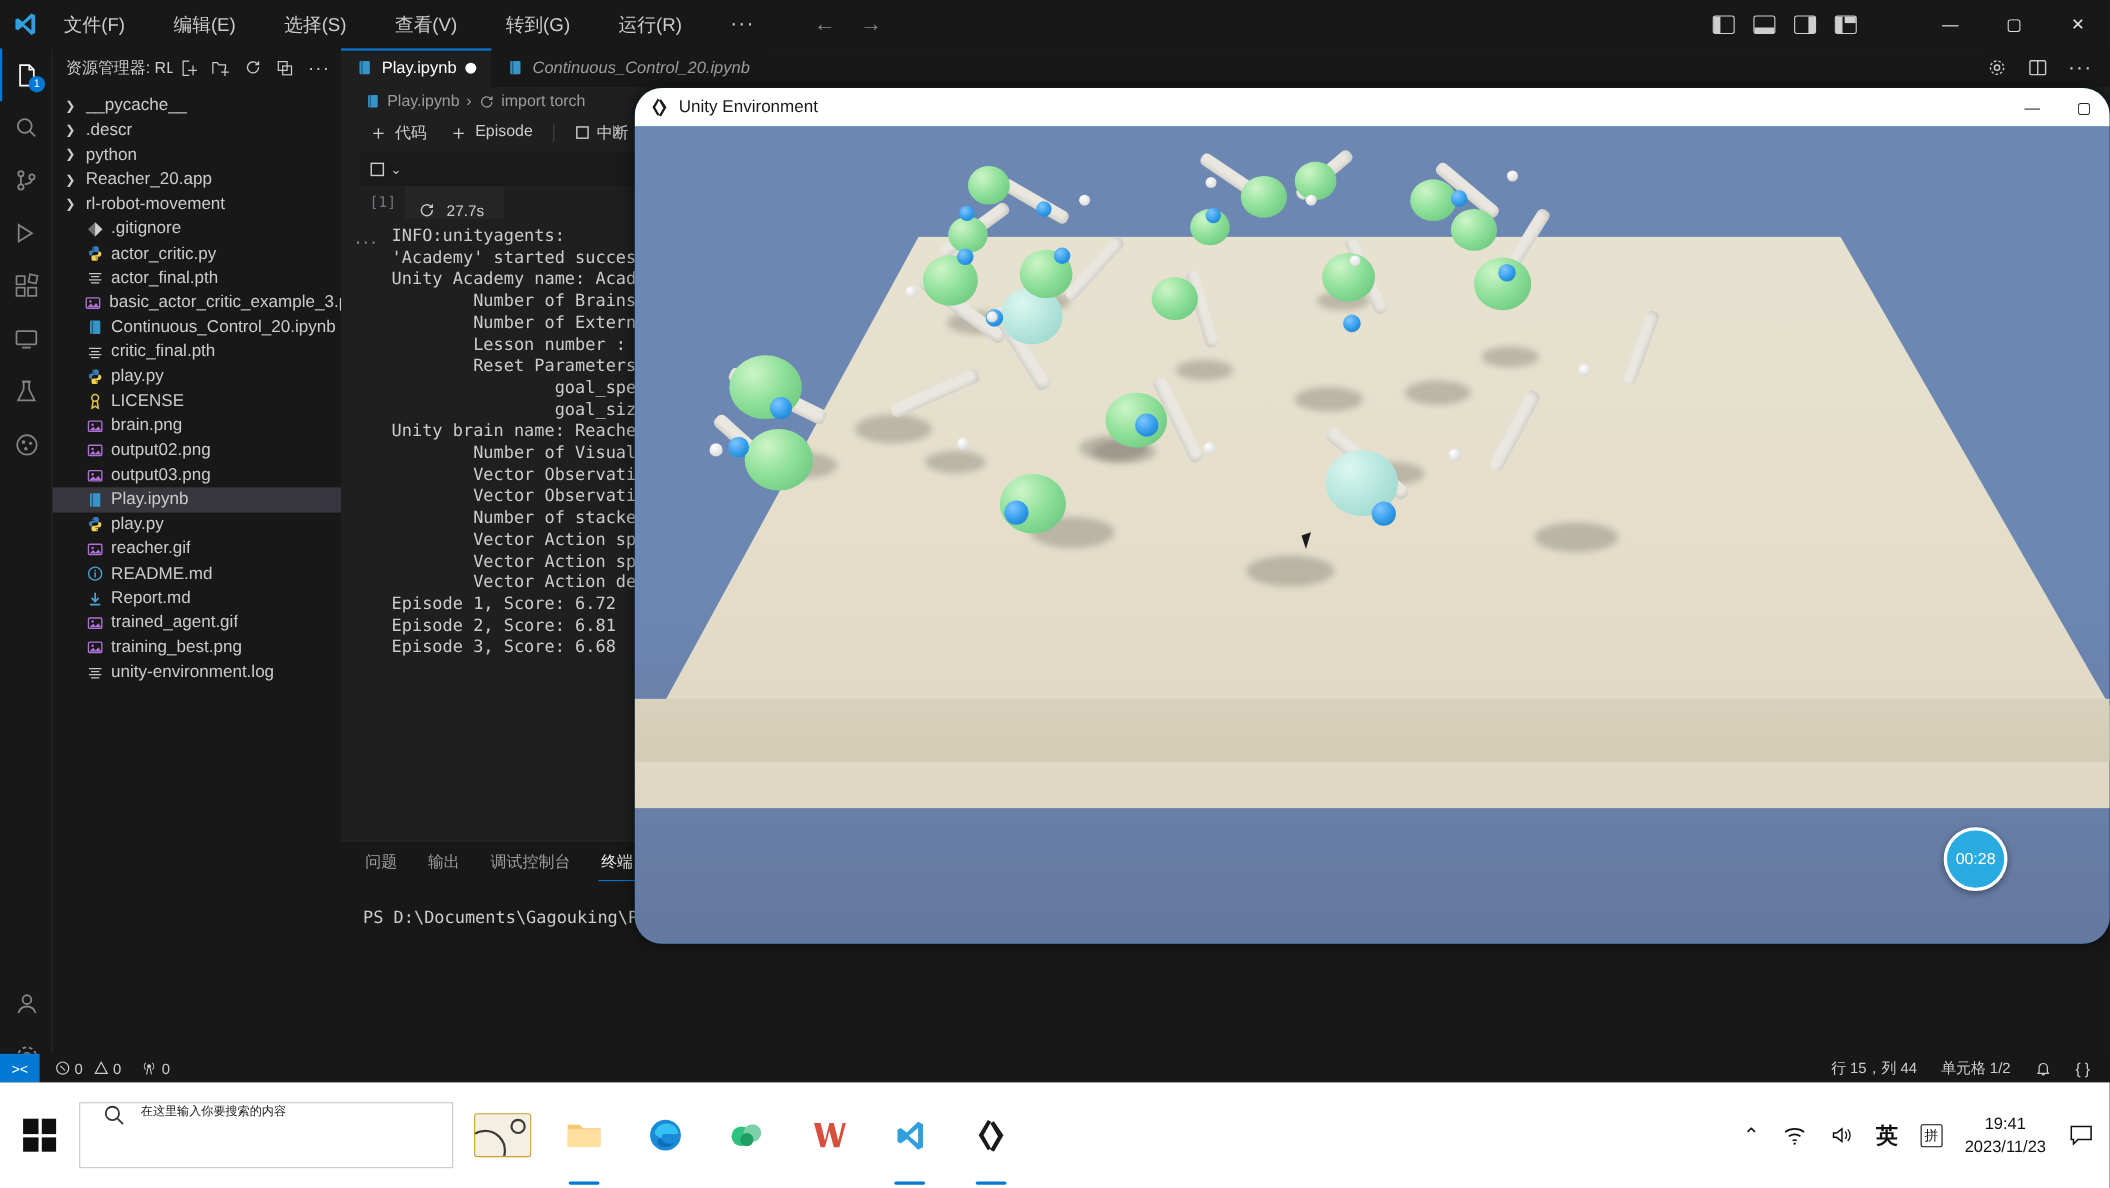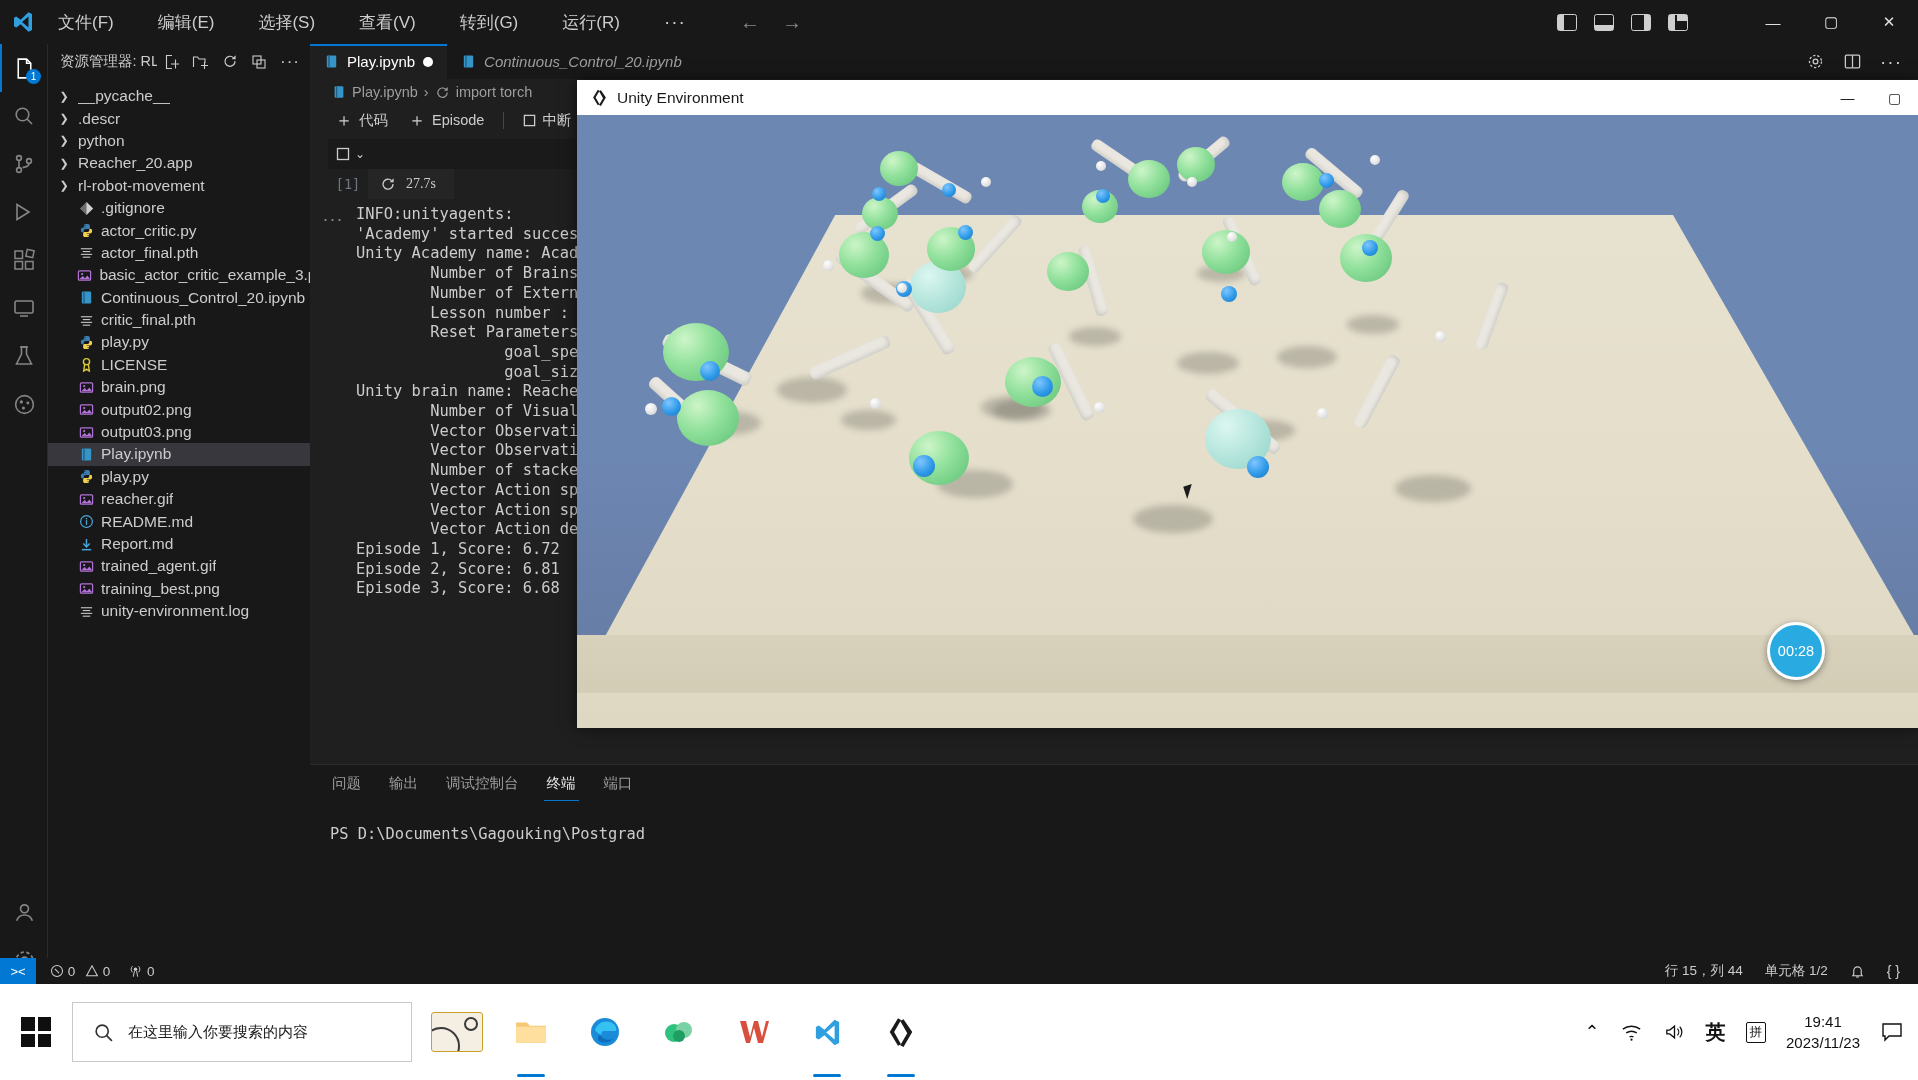--- a/index.html
+++ b/index.html
@@ -74,41 +74,41 @@
   .nb-toolbar { height:30px; display:flex; align-items:center; gap:6px; padding-left:18px;
     font-size:14.5px; color:#cccccc; }
   .tb-btn { display:flex; align-items:center; gap:6px; padding:3px 7px; border-radius:4px; cursor:pointer; }
   .tb-sep { width:1px; height:17px; background:#454545; margin:0 6px; }
 
   .cell-wrap { position:relative; margin-top:4px; }
   .cell-head { margin-left:18px; height:30px; background:#1a1a1a; display:flex; align-items:center;
      padding-left:8px; }
   .exec-count { color:#6e7681; font-family:"DejaVu Sans Mono", monospace; font-size:13.5px;
     width:40px; text-align:center; }
-  .exec-pill { display:flex; align-items:center; gap:10px; background:#252526; height:30px;
-    padding:0 18px 0 12px; color:#cccccc; font-size:14px;font-family:Liberation Serif, serif; }
+  .exec-pill { display:flex; align-items:flex-end; gap:10px; background:#252526; height:30px;
+    padding:0 18px 0 12px; color:#cccccc; font-size:14px; }
   .out-area { display:flex; margin-top:6px; }
   .out-dots { width:46px; text-align:center; color:#8a8a8a; font-size:18px; padding-top:4px;
     letter-spacing:1px; }
   .out-text { font-family:"DejaVu Sans Mono", monospace; font-size:15.4px; line-height:19.7px;
     color:#cccccc; white-space:pre; }
 
   .panel { position:absolute; left:0; right:0; bottom:0; height:220px; background:#181818;
     border-top:1px solid #2b2b2b; }
   .panel-tabs { height:36px; display:flex; align-items:center; gap:28px; padding-left:22px;
     font-size:14.5px; color:#9d9d9d; }
   .ptab { position:relative; height:36px; display:flex; align-items:center; cursor:pointer; }
   .ptab.active { color:#e7e7e7; }
   .ptab.active::after { content:""; position:absolute; left:-3px; right:-3px; bottom:0; height:1.5px; background:#0078d4; }
   .term-line { padding:24px 0 0 20px; font-family:"DejaVu Sans Mono", monospace;
     font-size:15.4px; color:#cccccc; white-space:pre; }
 
   
-  .unity { position:absolute; left:577px; top:80px; width:1341px; height:648px;
-    background:#0369a1; box-shadow:0 0 14px rgba(0,0,0,.55); overflow:hidden; }
+  .unity { position:absolute; left:577px; top:80px; width:1341px; height:778px;
+    background:#0369a1; box-shadow:0 0 14px rgba(0,0,0,.55); overflow:hidden;border-radius:25px; }
   .unity-title { height:35px; background:#ffffff; display:flex; align-items:center;
     padding-left:14px; gap:9px; color:#1a1a1a; font-size:15.5px; }
   .unity-btns { margin-left:auto; display:flex; }
   .ubtn { width:47px; height:35px; display:flex; align-items:center; justify-content:center;
     color:#222; font-size:14px; }
   .stage { position:absolute; left:0; top:35px; right:0; bottom:0;
     background:linear-gradient(#6d87b3 0%, #6d87b3 55%, #64799f 100%); overflow:hidden; }
   .floor { position:absolute; left:-40px; top:100px; width:1420px; height:520px;
     background:linear-gradient(#e7e1cf 0%, #e4decb 50%, #ded7c2 100%);
     clip-path: polygon(21% 0%, 80% 0%, 101% 100%, 1% 100%); }
@@ -140,21 +140,21 @@
   .sb-right { margin-left:auto; display:flex; align-items:center; gap:22px; padding-right:18px; }
 
   
   .taskbar { position:absolute; left:0; bottom:0; width:1918px; height:96px; background:#ffffff;
     display:flex; align-items:center; }
   .start { width:72px; height:96px; display:flex; align-items:center; justify-content:center; }
   .winlogo { width:30px; height:30px; display:grid; grid-template-columns:1fr 1fr;
     grid-template-rows:1fr 1fr; gap:3px; }
   .winlogo div { background:#0f0f0f; }
   .searchbox { width:340px; height:60px; background:#ffffff; border:1px solid #c8c8c8;
-    display:flex; align-items:center; gap:14px; padding-left:20px; color:#1a1a1a; font-size:15px; }
+    display:flex; gap:14px; padding-left:20px; color:#1a1a1a; font-size:11px; }
   .tb-icons { display:flex; align-items:center; gap:16px; padding-left:16px; }
   .tb-app { width:58px; height:96px; display:flex; align-items:center; justify-content:center;
     position:relative; }
   .tb-app.running::after { content:""; position:absolute; bottom:3px; left:15px; width:28px;
     height:3px; background:#0078d4; border-radius:2px; }
   .tray { margin-left:auto; display:flex; align-items:center; gap:20px; padding-right:14px;
     color:#111; font-size:16px; }
   .clock { text-align:center; font-size:15px; line-height:21px; color:#111; }
   .ime-box { border:1.5px solid #111; padding:1px 3px; font-size:12.5px; border-radius:2px; }
 </style>

